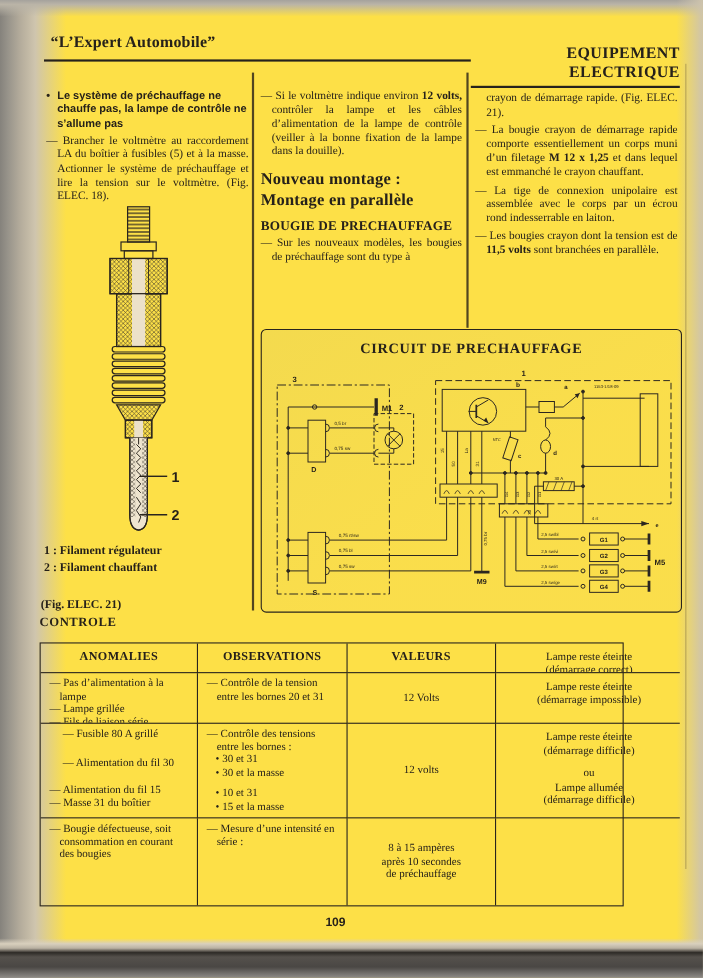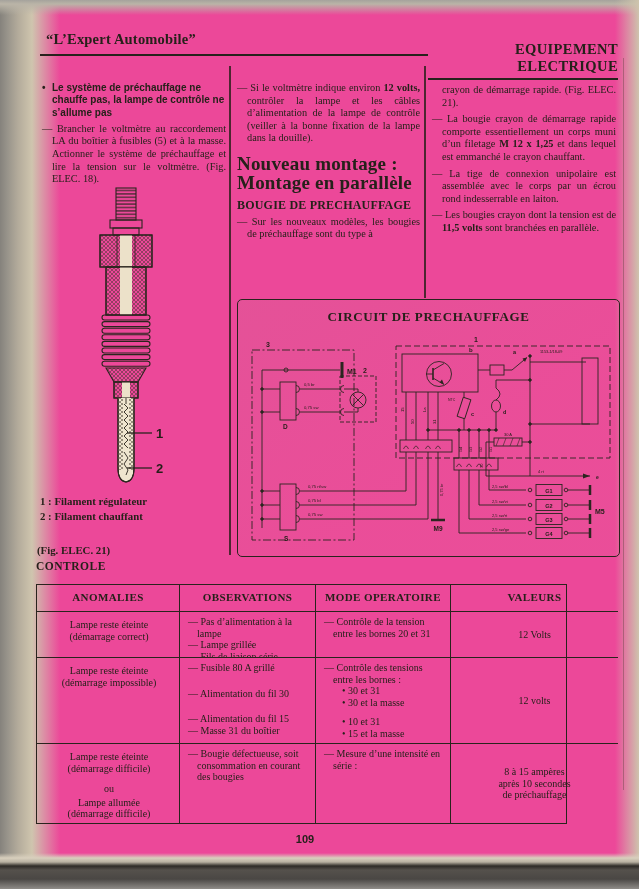--- a/index.html
+++ b/index.html
@@ -1,17 +1,17 @@
 <!DOCTYPE html>
 <html><head>
 <meta charset="utf-8">
 <style>
   html,body{margin:0;padding:0;background:#8d8b88;}
   .scan{position:relative;width:639px;height:889px;overflow:hidden;
-    background:#ec4899;
+    background:#fde047;
     font-family:"Liberation Serif",serif;color:#26211a;}
   
   .edge-left{position:absolute;left:0;top:0;bottom:0;width:62px;
     background:linear-gradient(90deg,#85827c 0,#97938a 7px,#b3ab9b 18px,#cfc5ae 32px,rgba(235,224,200,0) 60px);}
   .edge-top{position:absolute;left:0;top:0;right:0;height:16px;
     background:linear-gradient(180deg,#a5a29c 0,#bab4a7 4px,rgba(235,224,200,0) 15px);}
   .edge-right{position:absolute;right:0;top:0;bottom:0;width:26px;
     background:linear-gradient(270deg,#cec4ad 0,rgba(235,224,200,0) 24px);}
   .edge-bottom{position:absolute;left:0;right:0;bottom:0;height:36px;
     background:linear-gradient(180deg,rgba(235,224,200,0) 0,#d8cfbd 5px,#b9b1a2 9px,#2e2b27 13px,#55514c 17px,#4a4744 26px,#8f8c88 36px);}
@@ -31,21 +31,21 @@
   .col1{left:42px;top:66px;width:184px;}
   .col2{left:237px;top:66px;width:183px;}
   .col3{left:432px;top:68px;width:184px;}
   .bullet-head{font-family:"Liberation Sans",sans-serif;font-weight:bold;font-size:10px;line-height:12.3px;
     padding-left:10px;position:relative;text-align:left;}
   .bullet-head:before{content:"•";position:absolute;left:0;top:0;}
   .para{margin-top:4px;}
   .dash-para{text-indent:-10px;padding-left:10px;}
   .cont-para{padding-left:10px;}
   .b{font-weight:bold;}
-  .big-head{font-size:19px;line-height:19.5px;font-weight:bold;text-align:left;margin-top:9px;letter-spacing:.2px;}
+  .big-head{font-size:15px;line-height:19.5px;font-weight:bold;text-align:left;margin-top:9px;letter-spacing:.2px;}
   .sub-head{font-size:12px;font-weight:bold;margin-top:6px;text-align:left;letter-spacing:.2px;}
 
   
   .plug-wrap{position:absolute;left:40px;top:182px;width:170px;height:312px;}
   .fig-legend{position:absolute;left:40px;top:494px;font-size:10.8px;font-weight:bold;line-height:15px;}
   .fig-ref{position:absolute;left:37px;top:544px;font-size:10.8px;font-weight:bold;}
 
   
   .circuit{position:absolute;left:237px;top:299px;width:381px;height:256px;
     border:1.6px solid #29241d;border-radius:5px;
@@ -60,22 +60,22 @@
   .ctable{position:absolute;left:36px;top:584px;width:531px;
     display:grid;grid-template-columns:143px 136px 135px 167px;grid-template-rows:27px 46px 86px 79px;
     border:1.8px solid #29241d;box-sizing:border-box;font-size:10px;line-height:11.6px;}
   .ctable>div{border-right:1.5px solid #29241d;border-bottom:1.5px solid #29241d;box-sizing:border-box;overflow:hidden;}
   .ctable>div:nth-child(4n){border-right:none;}
   .ctable>div:nth-child(n+13){border-bottom:none;}
   .th{display:flex;align-items:center;justify-content:center;font-weight:bold;font-size:11px;letter-spacing:.4px;}
   .td{padding:4px 6px 2px 8px;}
   .anom{text-align:center;padding-top:7px;}
   .obs-item,.mode-item{text-indent:-9px;padding-left:9px;}
-  .obs-r2>div:nth-child(1),.obs-r2>div:nth-child(2){margin-bottom:14px;}
-  .mode-r2>div:nth-child(n+2){padding-left:17px;margin-left:10px;}
+  .obs-r2>div:nth-child(1),.obs-r2>div:nth-child(2){margin-bottom:14px;margin-left:12px;}
+  .mode-r2>div:nth-child(n+2){padding-left:17px;}
   .mode-r2>div:nth-child(3){margin-bottom:8px;}
   .anom-r3>div:nth-child(3){margin-top:9px;margin-bottom:2px;}
   .val{display:flex;flex-direction:column;align-items:center;justify-content:center;padding:2px;}
 
   .page-num{position:absolute;left:245px;top:833px;width:120px;text-align:center;
     font-family:"Liberation Sans",sans-serif;font-weight:bold;font-size:11px;}
 </style>
 </head>
 <body>
 
@@ -321,21 +321,20 @@
       <text x="357" y="214" font-size="7" font-weight="bold">M5</text>
       <text x="200" y="231" font-size="6.5" font-weight="bold" text-anchor="middle">M9</text>
     </svg>
     <div class="circuit-title">CIRCUIT DE PRECHAUFFAGE</div>
   </div>
 
   <div class="controle-head">CONTROLE</div>
   <div class="ctable">
     <div class="th">ANOMALIES</div>
     <div class="th">OBSERVATIONS</div>
-    <div class="th">MODE OPERATOIRE</div>
     <div class="th">VALEURS</div>
 
     <div class="td anom">
         <div>Lampe reste éteinte</div>
         <div>(démarrage correct)</div>
       </div>
     <div class="td">
         <div class="obs-item">— Pas d’alimentation à la lampe</div>
         <div class="obs-item">— Lampe grillée</div>
         <div class="obs-item">— Fils de liaison série</div>

